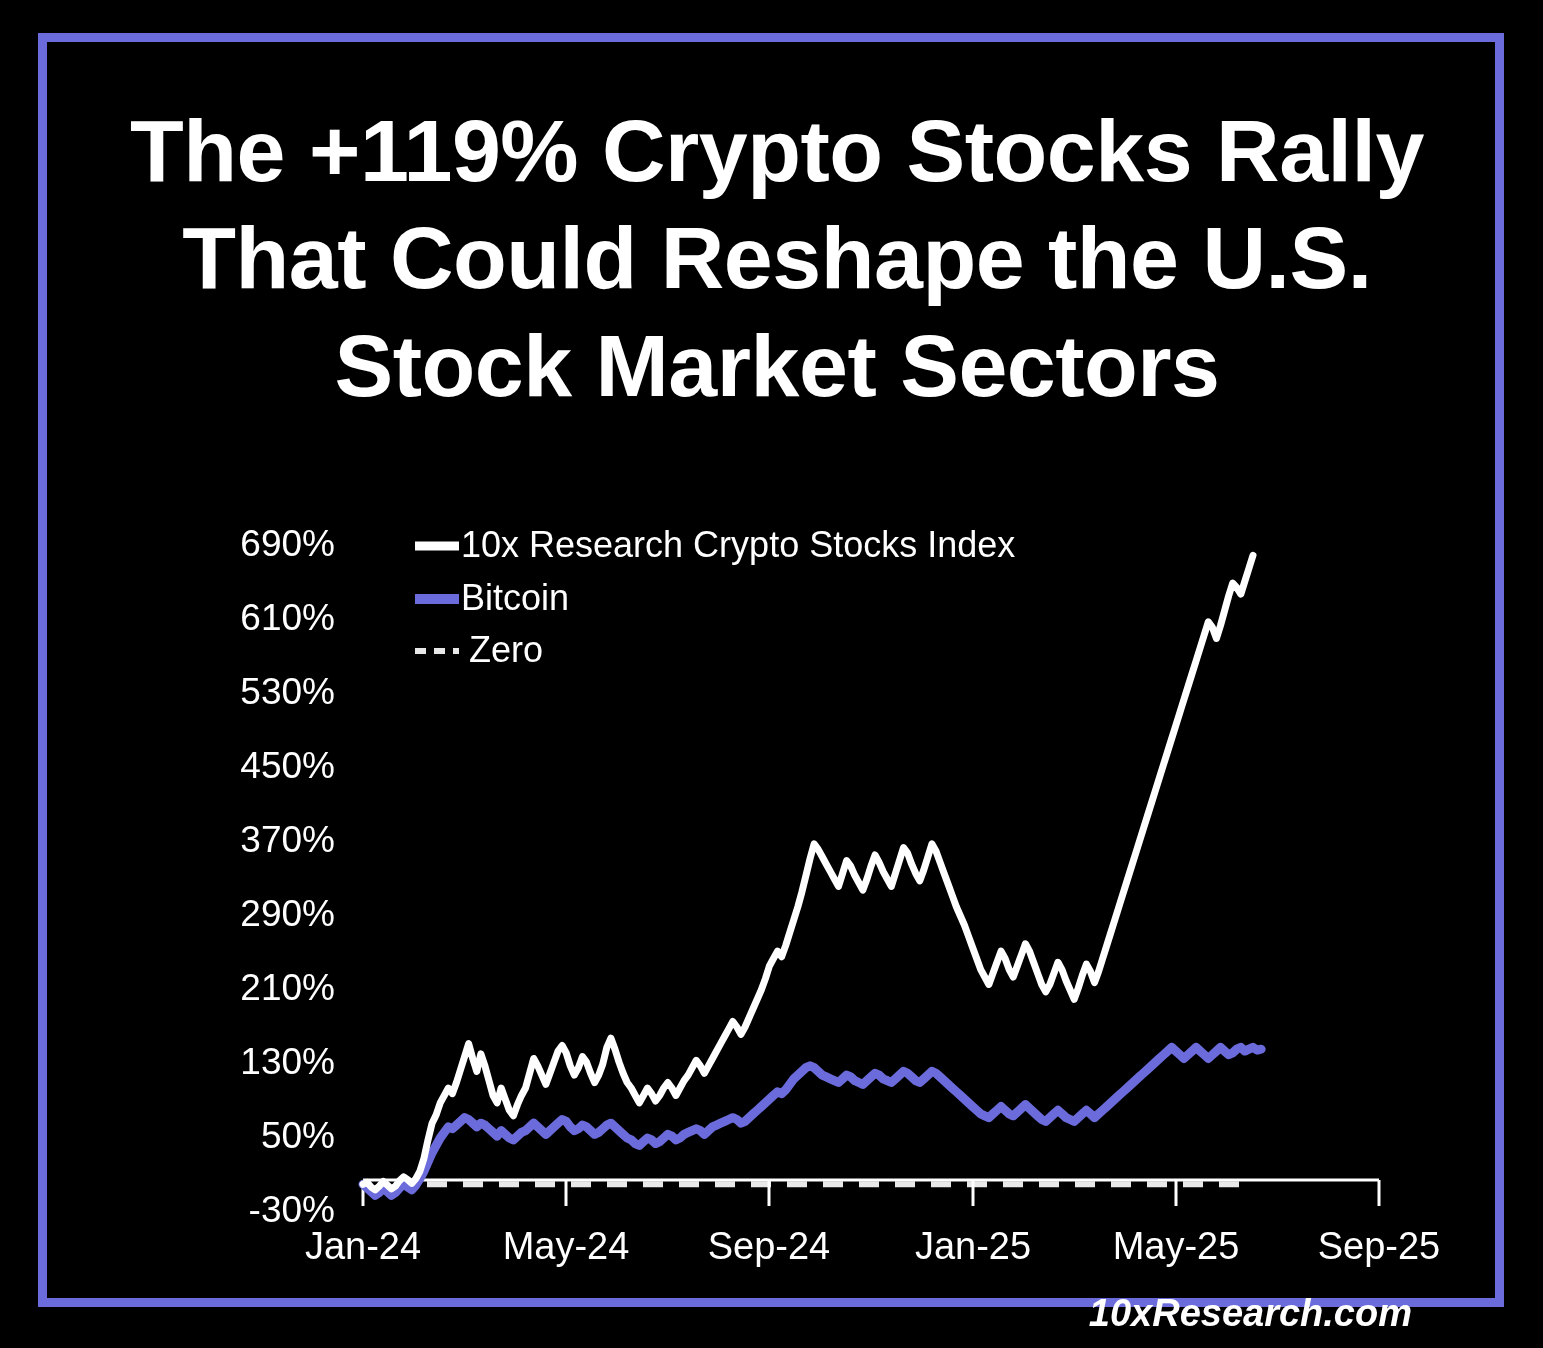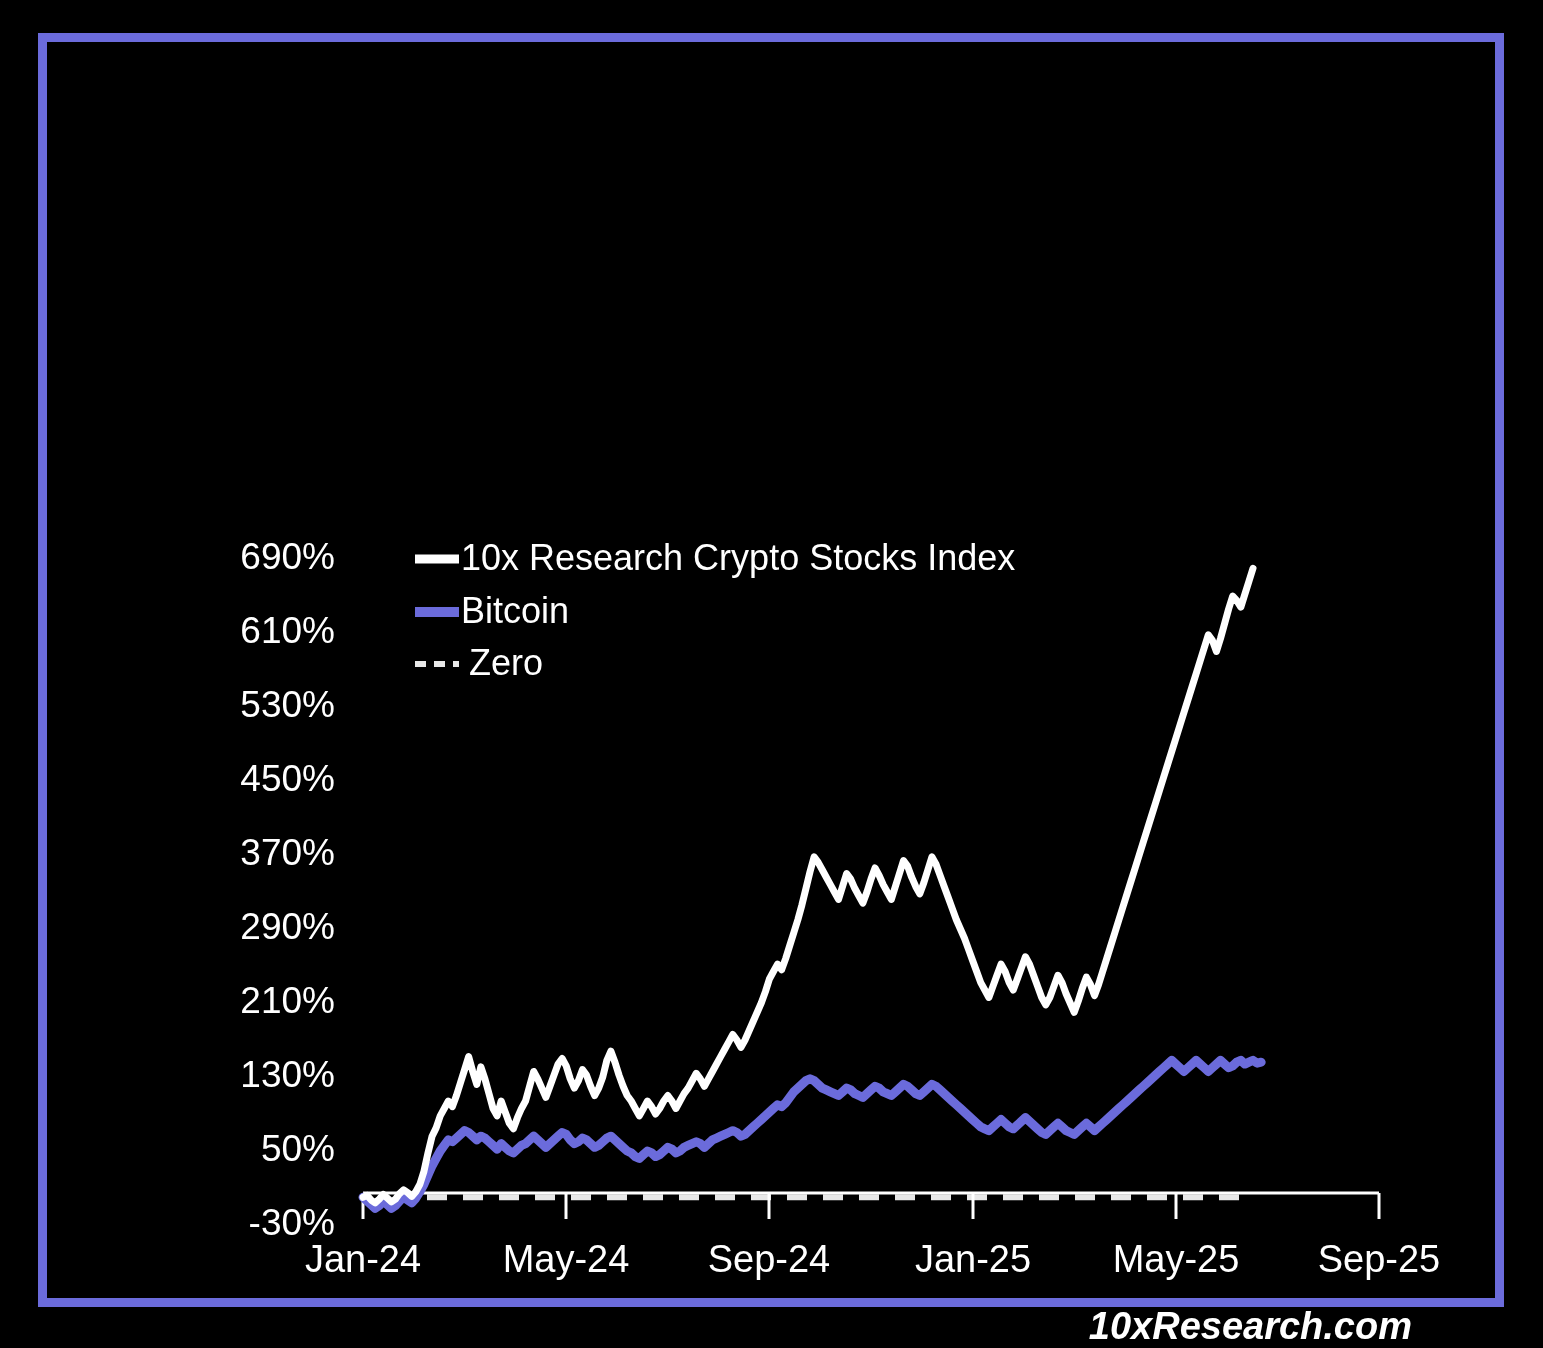--- a/index.html
+++ b/index.html
@@ -40,21 +40,21 @@
     font-family: "Liberation Sans", sans-serif;
     font-weight: 700;
     font-size: 88px;
     line-height: 1.22;
     letter-spacing: -0.5px;
     white-space: pre-line;
   }
   #chart-wrap {
     position: absolute;
     left: 0px;
-    top: 425px;
+    top: 412px;
     width: 1466px;
     height: 860px;
   }
   #chart-svg {
     display: block;
   }
   .ytick-label {
     font-family: "Liberation Sans", sans-serif;
     font-size: 37px;
     fill: #FFFFFF;
@@ -110,20 +110,23 @@
     stroke-dasharray: 20 16;
     fill: none;
   }
 </style>
 </head>
 <body>
 
 <div id="poster">
   <div id="frame">
 
+    <div id="title">The +119% Crypto Stocks Rally
+That Could Reshape the U.S.
+Stock Market Sectors</div>
 
     <div id="chart-wrap">
       <svg id="chart-svg" width="1466" height="880" viewBox="0 0 1466 880">
 
         <g>
           <text class="ytick-label" x="288" y="92">690%</text>
           <text class="ytick-label" x="288" y="166">610%</text>
           <text class="ytick-label" x="288" y="240">530%</text>
           <text class="ytick-label" x="288" y="314">450%</text>
           <text class="ytick-label" x="288" y="388">370%</text>

